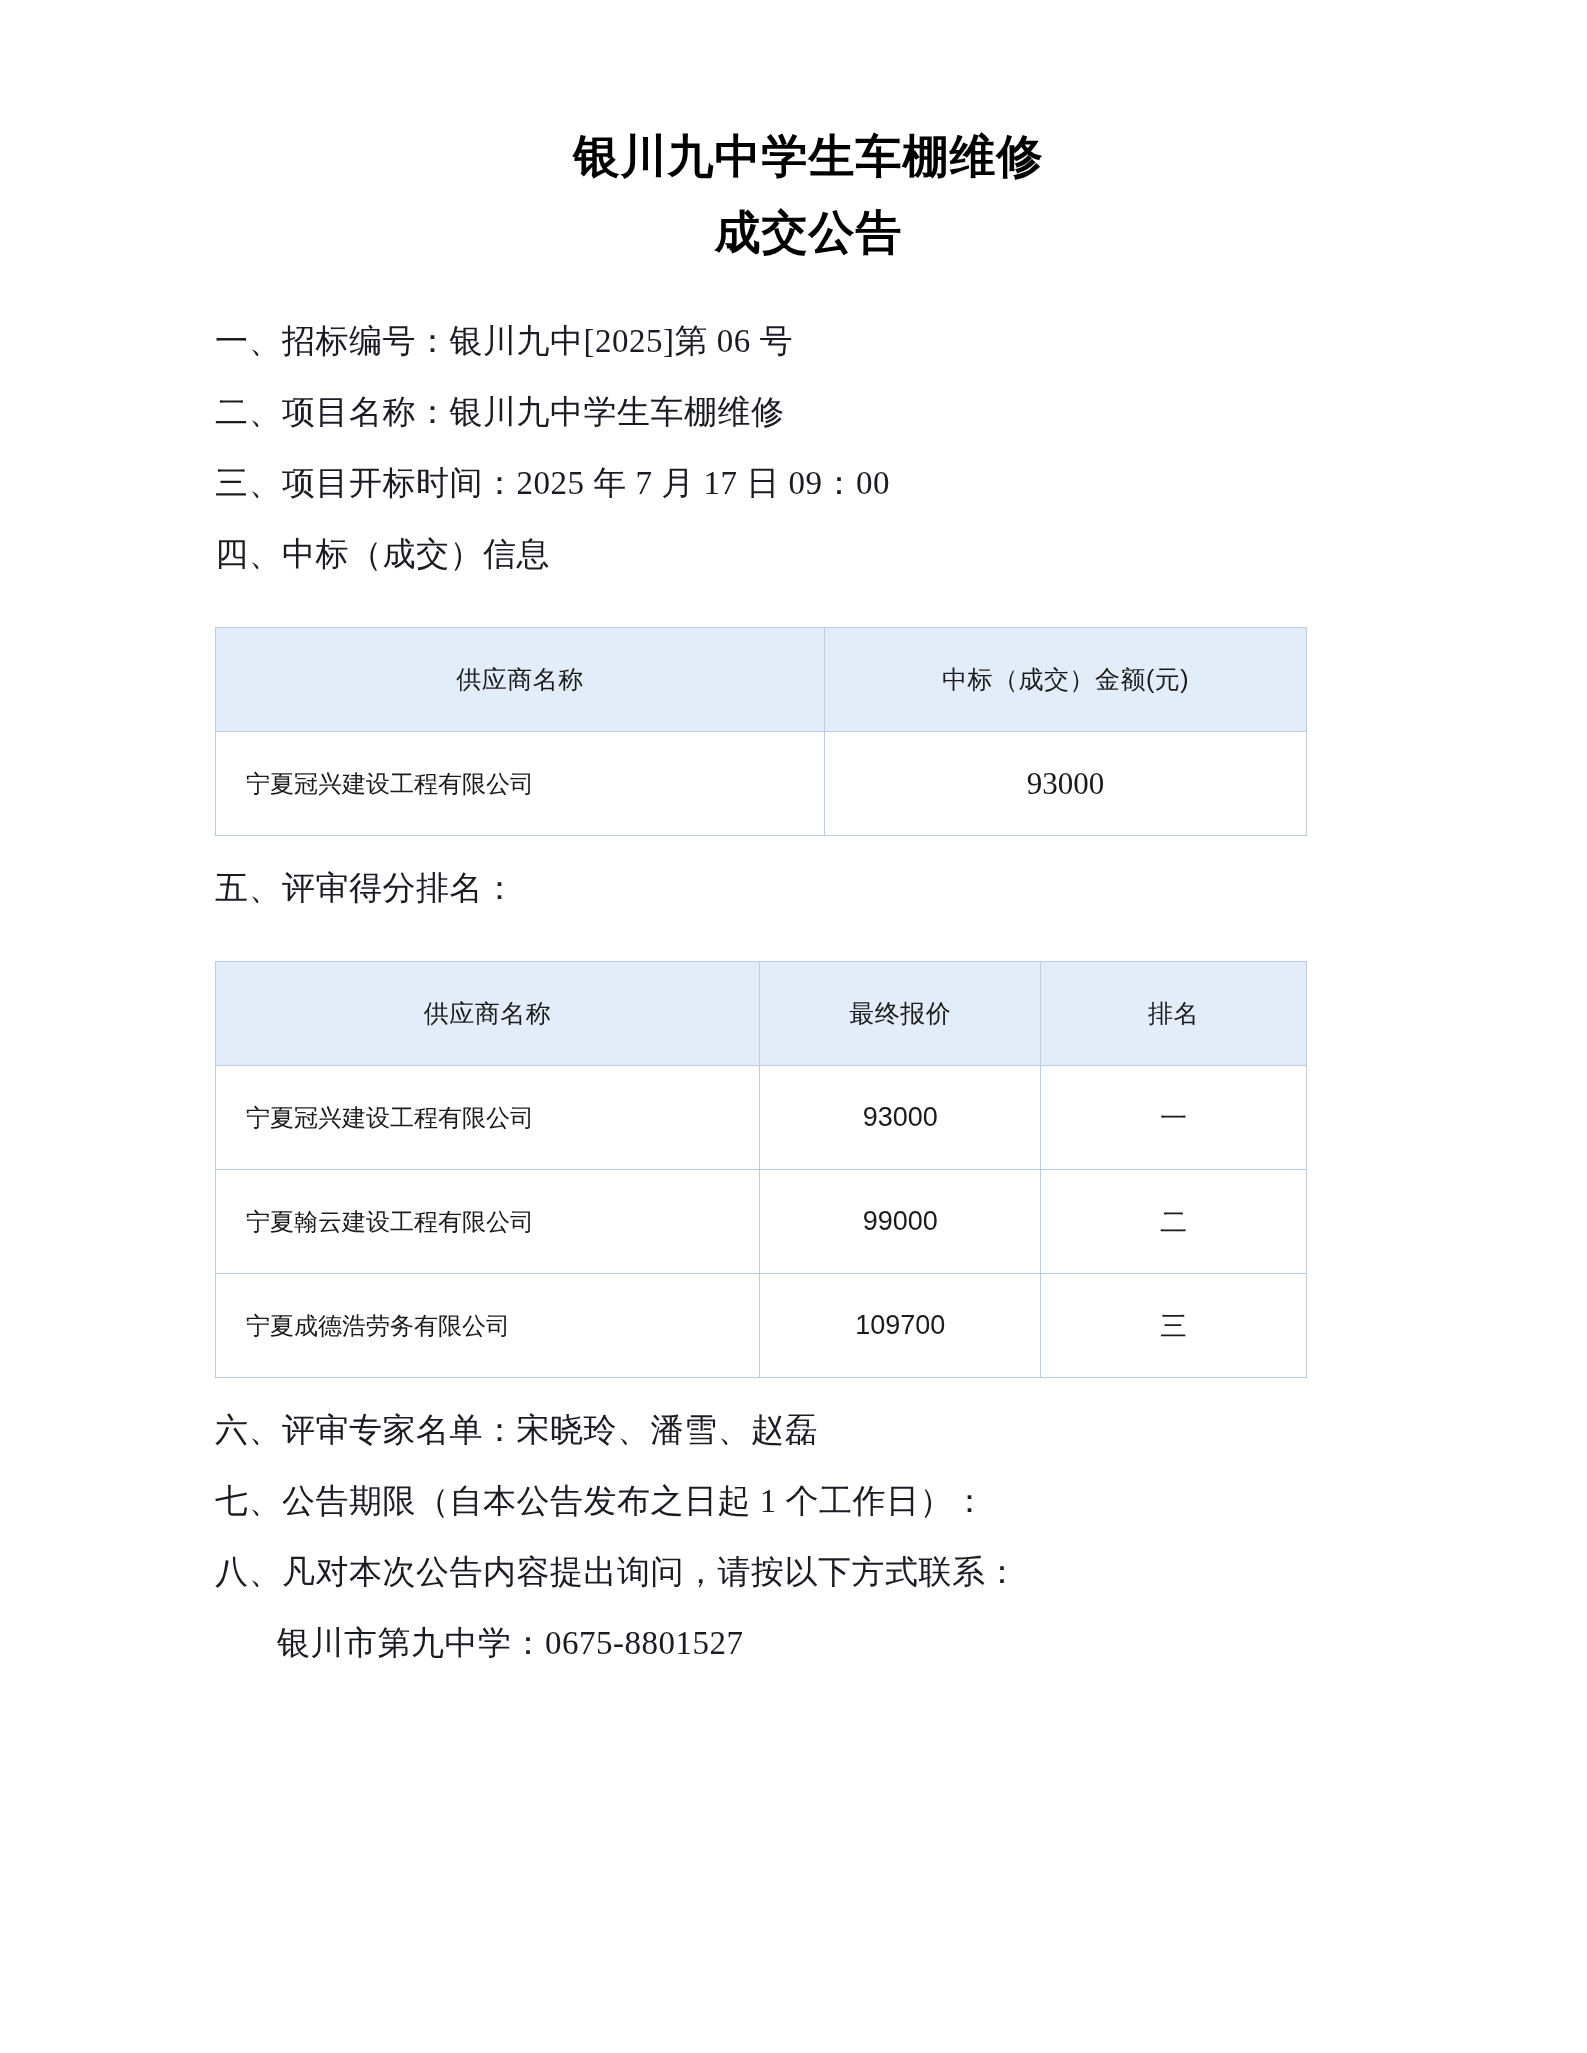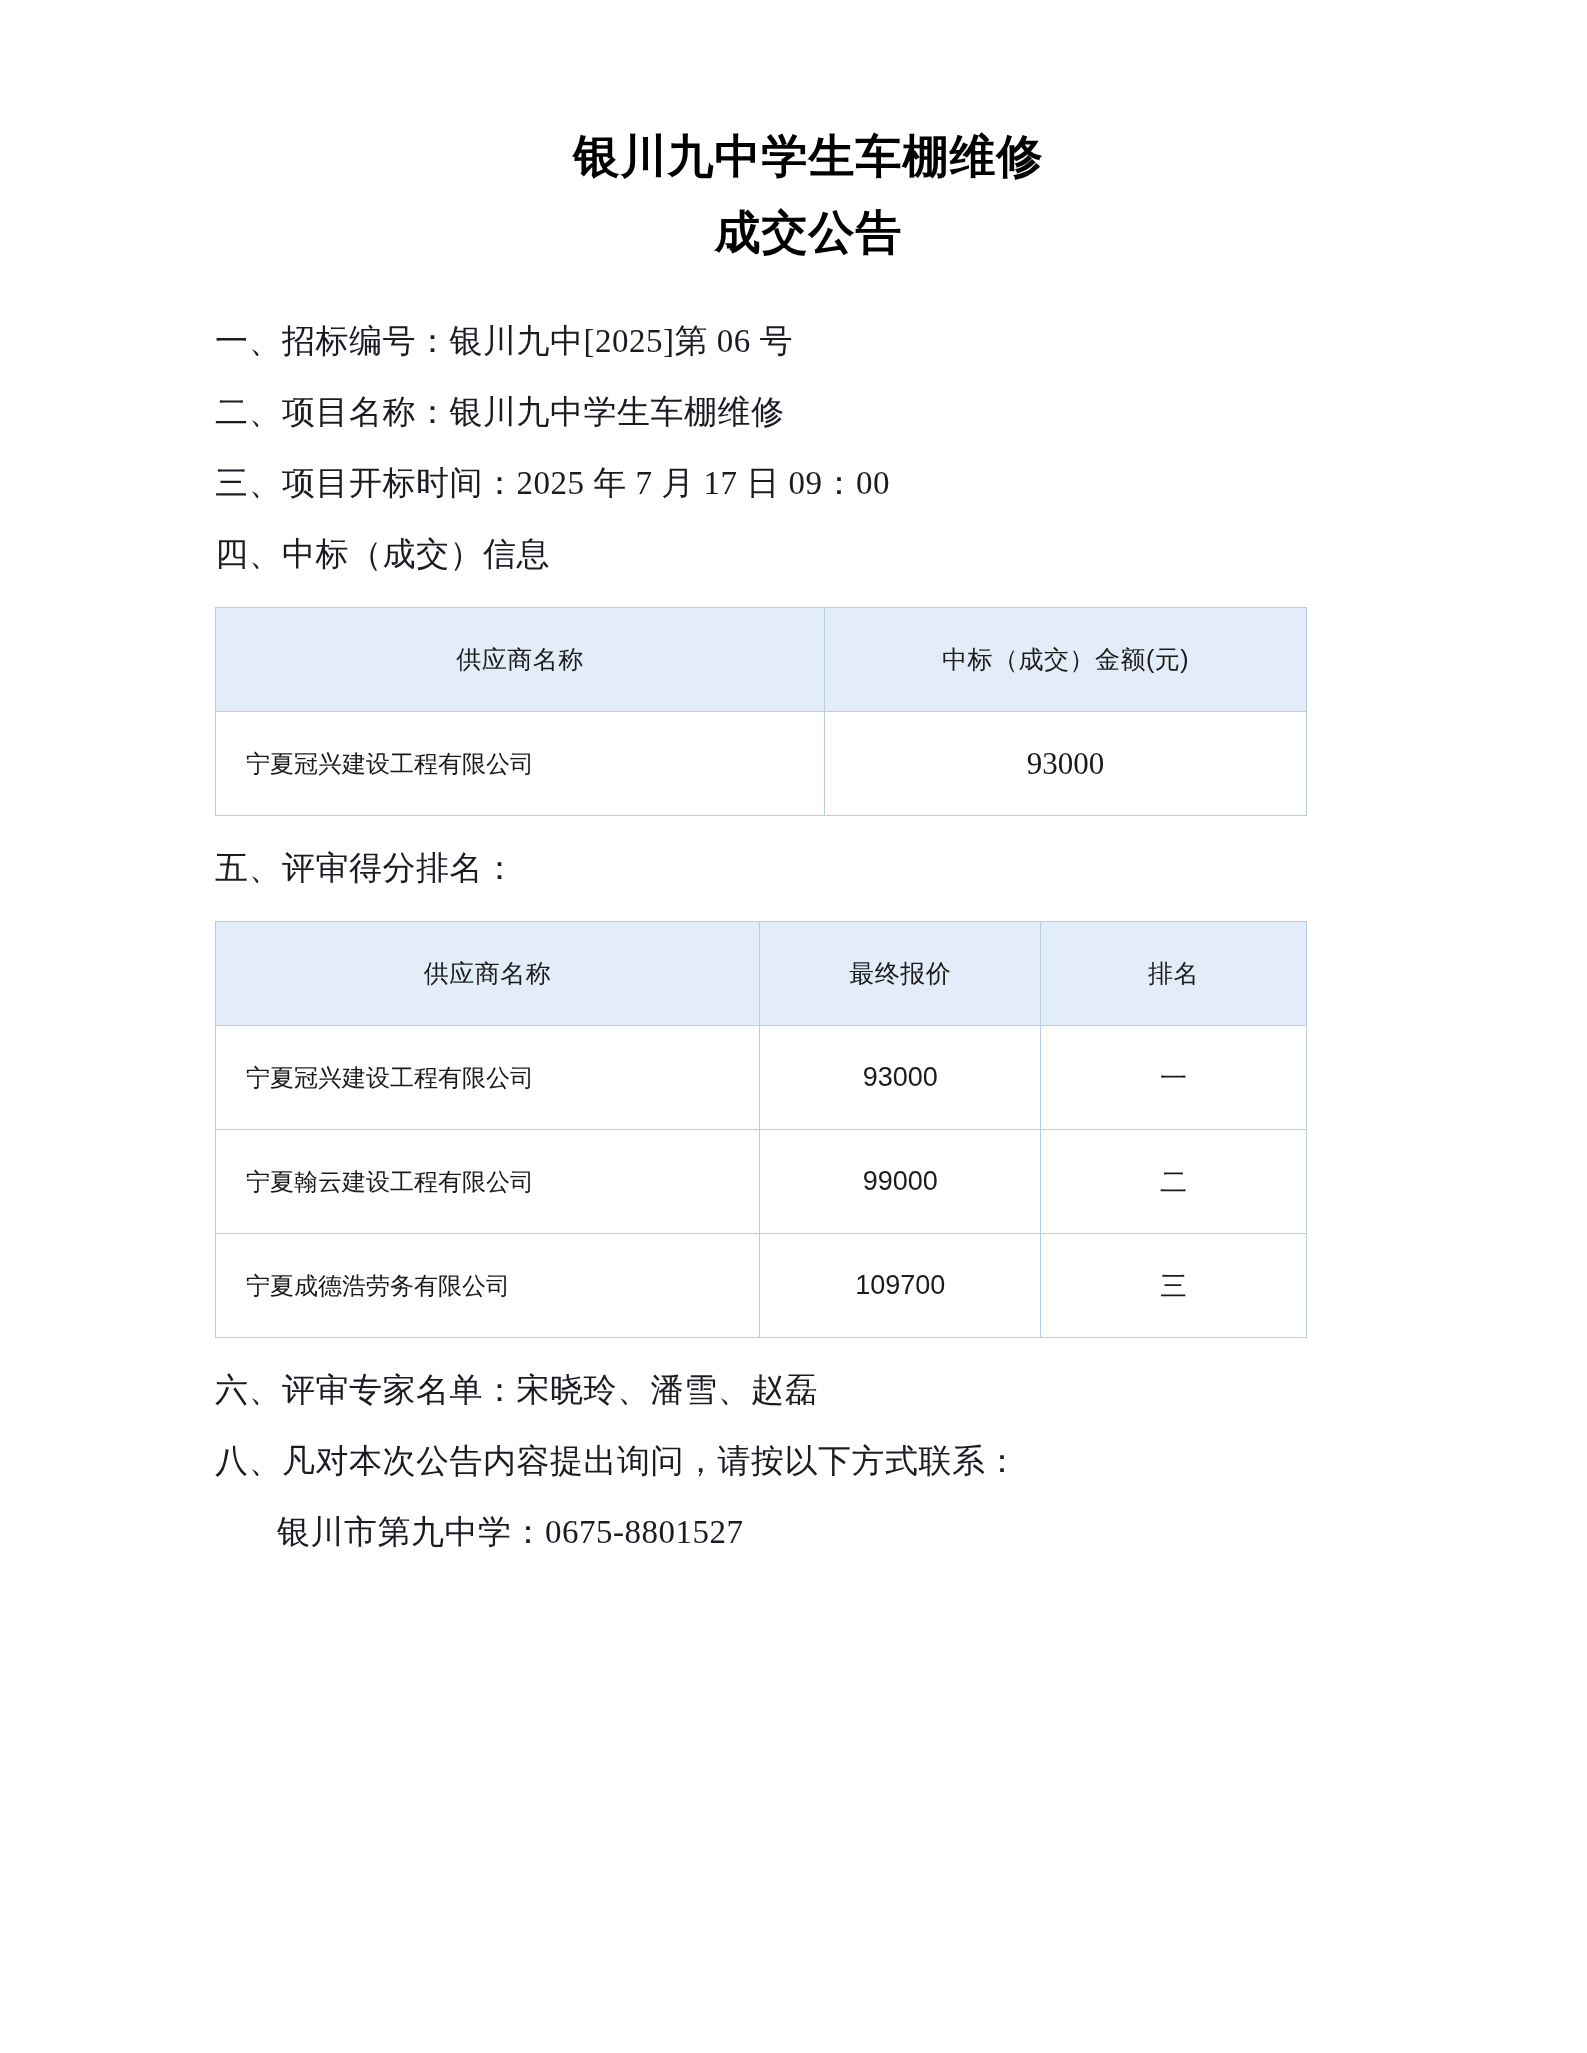--- a/index.html
+++ b/index.html
@@ -46,21 +46,21 @@
     margin: 0;
     padding: 0;
     letter-spacing: 0.5px;
     white-space: pre;
   }
   .p-gap-1 { margin-top: 52px; }   
   .p-gap   { margin-top: 33px; }
   .indent  { padding-left: 62px; }
 
   
-  .tbl-wrap { margin-top: 34px; }
+  .tbl-wrap { margin-top: 54px; }
   table.data {
     border-collapse: collapse;
     width: 1092px;
     margin: 0;
     table-layout: fixed;
     font-family: "Liberation Sans", "DejaVu Sans", sans-serif;
   }
   table.data th, table.data td {
     border: 1px solid #b8cce4;
     text-align: center;
@@ -178,16 +178,17 @@
         <tr>
           <td class="name">宁夏成德浩劳务有限公司</td>
           <td class="num-sans">109700</td>
           <td class="rank">三</td>
         </tr>
       </tbody>
     </table>
   </div>
 
   <p class="para p-gap">六、评审专家名单：宋晓玲、潘雪、赵磊</p>
+  <p class="para p-gap">七、公告期限（自本公告发布之日起 1 个工作日）：</p>
   <p class="para p-gap">八、凡对本次公告内容提出询问，请按以下方式联系：</p>
   <p class="para p-gap indent">银川市第九中学：0675-8801527</p>
 
 </div>
 
 </body></html>

